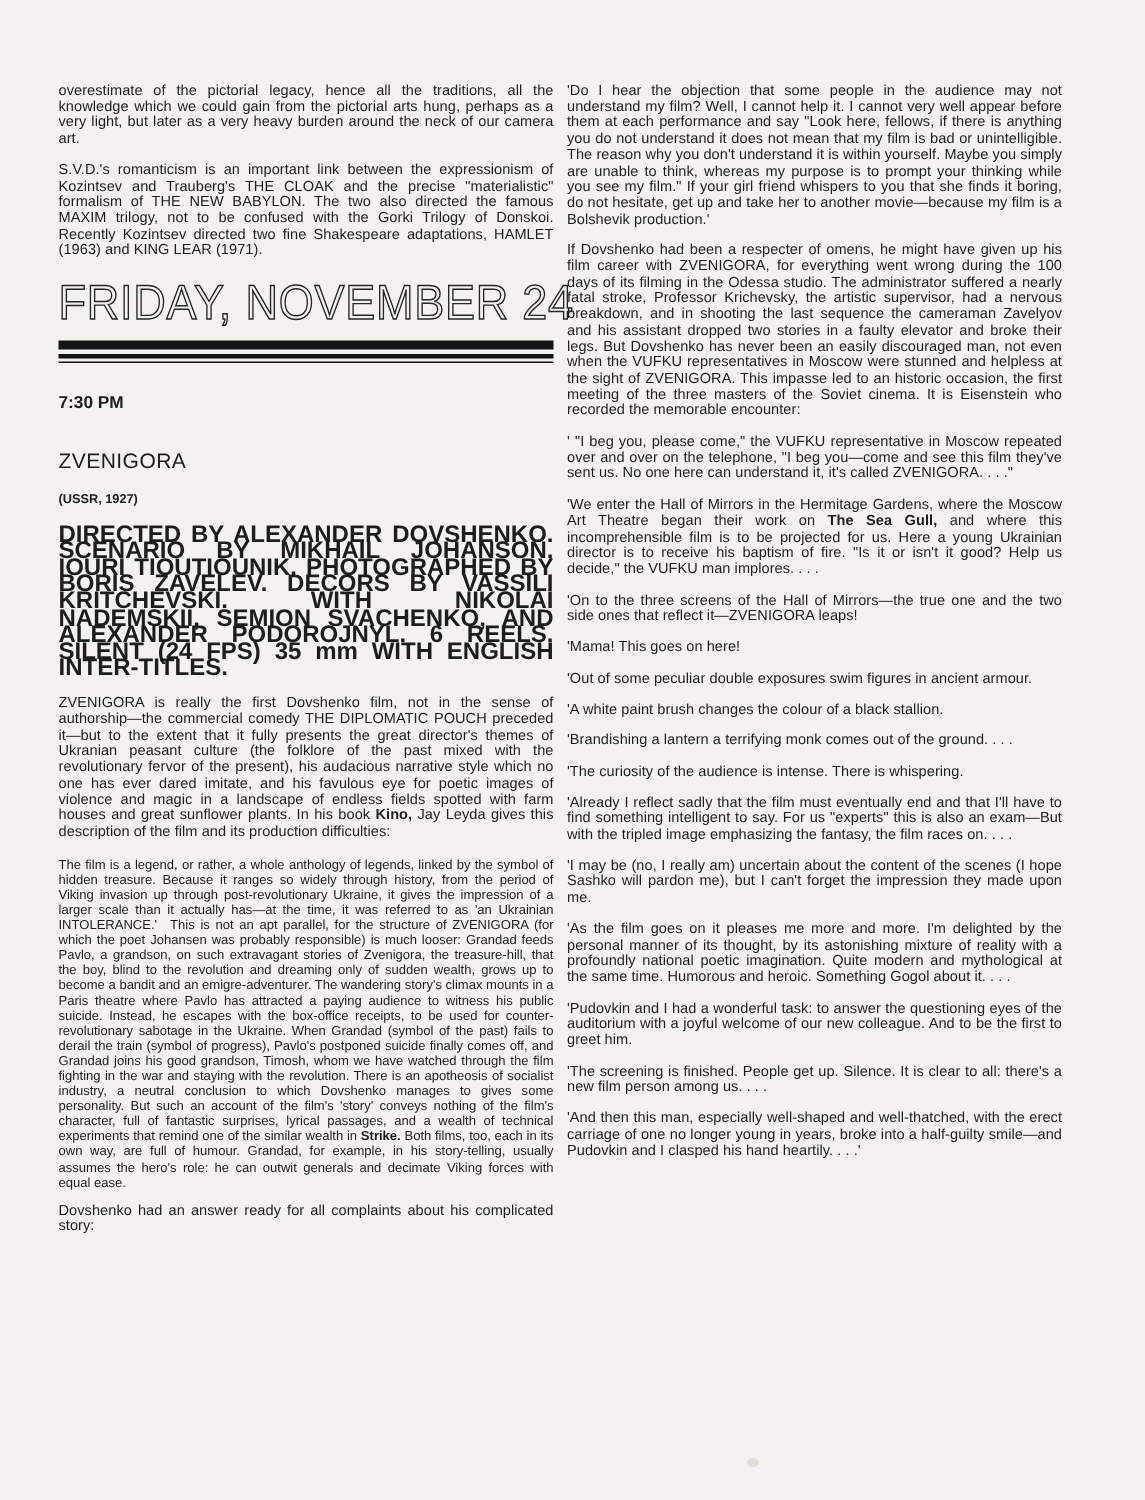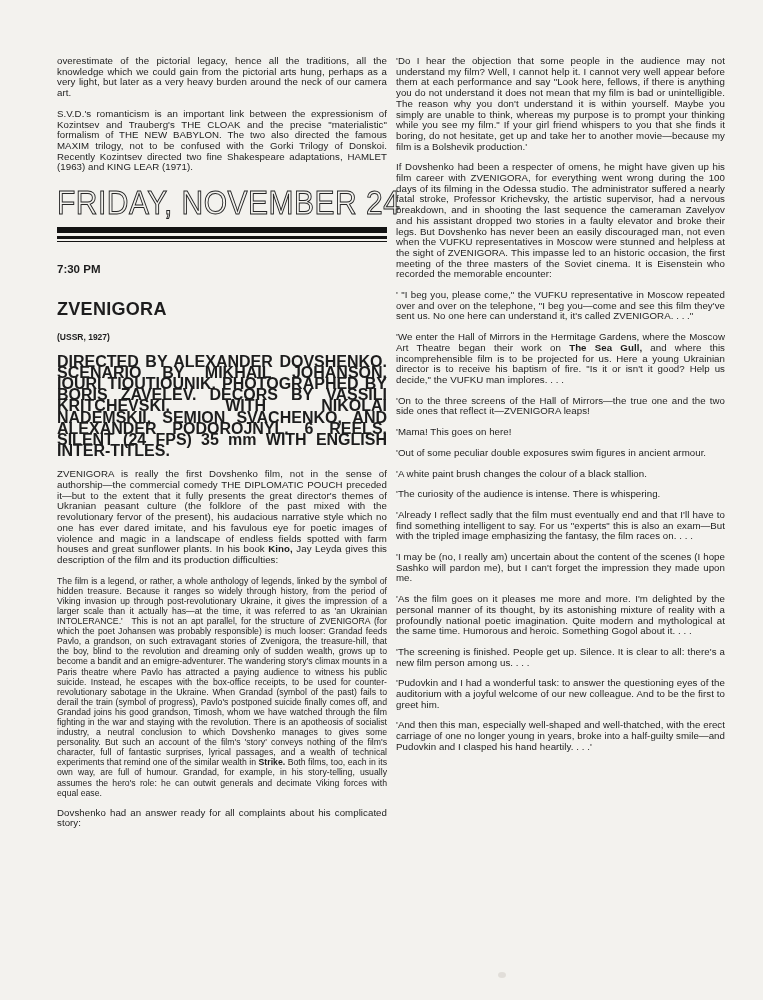--- a/index.html
+++ b/index.html
@@ -11,21 +11,21 @@
     background: #f3f2ee;
     font-family: "Liberation Sans", sans-serif;
     color: #1d1d1d;
   }
   .page {
     position: absolute;
     top: 0; left: 0;
     width: 763px;
     height: 785px;
     box-sizing: border-box;
-    padding: 56px 38px 0 57px;
+    padding: 56px 38px 0 39px;
     display: flex;
     gap: 9px;
   }
   .col { width: 330px; }
 
   p.body {
     font-size: 9.7px;
     line-height: 10.7px;
     text-align: justify;
     margin: 0 0 10px 0;
@@ -60,21 +60,21 @@
   .rule-thick  { height: 6px;   background: #131313; }
   .rule-medium { height: 2.5px; background: #131313; margin-top: 3px; }
   .rule-thin   { height: 1px;   background: #131313; margin-top: 2px; }
 
   .showtime {
     font-weight: bold;
     font-size: 11.5px;
     margin: 16px 0 24px 0;
   }
   .film-title-block { margin: 0 0 14px 0; }
-  .film-title  { font-weight: bold; font-size: 18px; letter-spacing: 0.3px; }
+  .film-title  { font-weight: normal; font-size: 14px; letter-spacing: 0.3px; }
   .film-origin { font-weight: bold; font-size: 8.5px; margin-top: 12px; }
 
   p.credits {
     font-weight: bold;
     font-size: 16px;
     line-height: 11.2px;
     text-align: justify;
     word-spacing: 1.5px;
     margin: 0 0 13px 0;
   }
@@ -113,22 +113,23 @@
     </div>
   <div class="col" id="right-col">
       <p class="body"><span>'Do I hear the objection that some people in the audience may not understand my film? Well, I cannot help it. I cannot very well appear before them at each performance and say "Look here, fellows, if there is anything you do not understand it does not mean that my film is bad or unintelligible. The reason why you don't understand it is within yourself. Maybe you simply are unable to think, whereas my purpose is to prompt your thinking while you see my film." If your girl friend whispers to you that she finds it boring, do not hesitate, get up and take her to another movie—because my film is a Bolshevik production.'</span></p>
       <p class="body"><span>If Dovshenko had been a respecter of omens, he might have given up his film career with ZVENIGORA, for everything went wrong during the 100 days of its filming in the Odessa studio. The administrator suffered a nearly fatal stroke, Professor Krichevsky, the artistic supervisor, had a nervous breakdown, and in shooting the last sequence the cameraman Zavelyov and his assistant dropped two stories in a faulty elevator and broke their legs. But Dovshenko has never been an easily discouraged man, not even when the VUFKU representatives in Moscow were stunned and helpless at the sight of ZVENIGORA. This impasse led to an historic occasion, the first meeting of the three masters of the Soviet cinema. It is Eisenstein who recorded the memorable encounter:</span></p>
       <p class="body"><span>' "I beg you, please come," the VUFKU representative in Moscow repeated over and over on the telephone, "I beg you—come and see this film they've sent us. No one here can understand it, it's called ZVENIGORA. . . ."</span></p>
       <p class="body"><span>'We enter the Hall of Mirrors in the Hermitage Gardens, where the Moscow Art Theatre began their work on </span><span class="b">The Sea Gull,</span><span> and where this incomprehensible film is to be projected for us. Here a young Ukrainian director is to receive his baptism of fire. "Is it or isn't it good? Help us decide," the VUFKU man implores. . . .</span></p>
       <p class="body"><span>'On to the three screens of the Hall of Mirrors—the true one and the two side ones that reflect it—ZVENIGORA leaps!</span></p>
       <p class="body"><span>'Mama! This goes on here!</span></p>
       <p class="body"><span>'Out of some peculiar double exposures swim figures in ancient armour.</span></p>
       <p class="body"><span>'A white paint brush changes the colour of a black stallion.</span></p>
+      <p class="body"><span>'Brandishing a lantern a terrifying monk comes out of the ground. . . .</span></p>
       <p class="body"><span>'The curiosity of the audience is intense. There is whispering.</span></p>
       <p class="body"><span>'Already I reflect sadly that the film must eventually end and that I'll have to find something intelligent to say. For us "experts" this is also an exam—But with the tripled image emphasizing the fantasy, the film races on. . . .</span></p>
       <p class="body"><span>'I may be (no, I really am) uncertain about the content of the scenes (I hope Sashko will pardon me), but I can't forget the impression they made upon me.</span></p>
       <p class="body"><span>'As the film goes on it pleases me more and more. I'm delighted by the personal manner of its thought, by its astonishing mixture of reality with a profoundly national poetic imagination. Quite modern and mythological at the same time. Humorous and heroic. Something Gogol about it. . . .</span></p>
+      <p class="body"><span>'Pudovkin and I had a wonderful task: to answer the questioning eyes of the auditorium with a joyful welcome of our new colleague. And to be the first to greet him.</span></p>
       <p class="body"><span>'The screening is finished. People get up. Silence. It is clear to all: there's a new film person among us. . . .</span></p>
-      <p class="body"><span>'Pudovkin and I had a wonderful task: to answer the questioning eyes of the auditorium with a joyful welcome of our new colleague. And to be the first to greet him.</span></p>
       <p class="body"><span>'And then this man, especially well-shaped and well-thatched, with the erect carriage of one no longer young in years, broke into a half-guilty smile—and Pudovkin and I clasped his hand heartily. . . .'</span></p>
     </div>
 </div>
 <div class="smudge"></div>
 
 </body></html>

